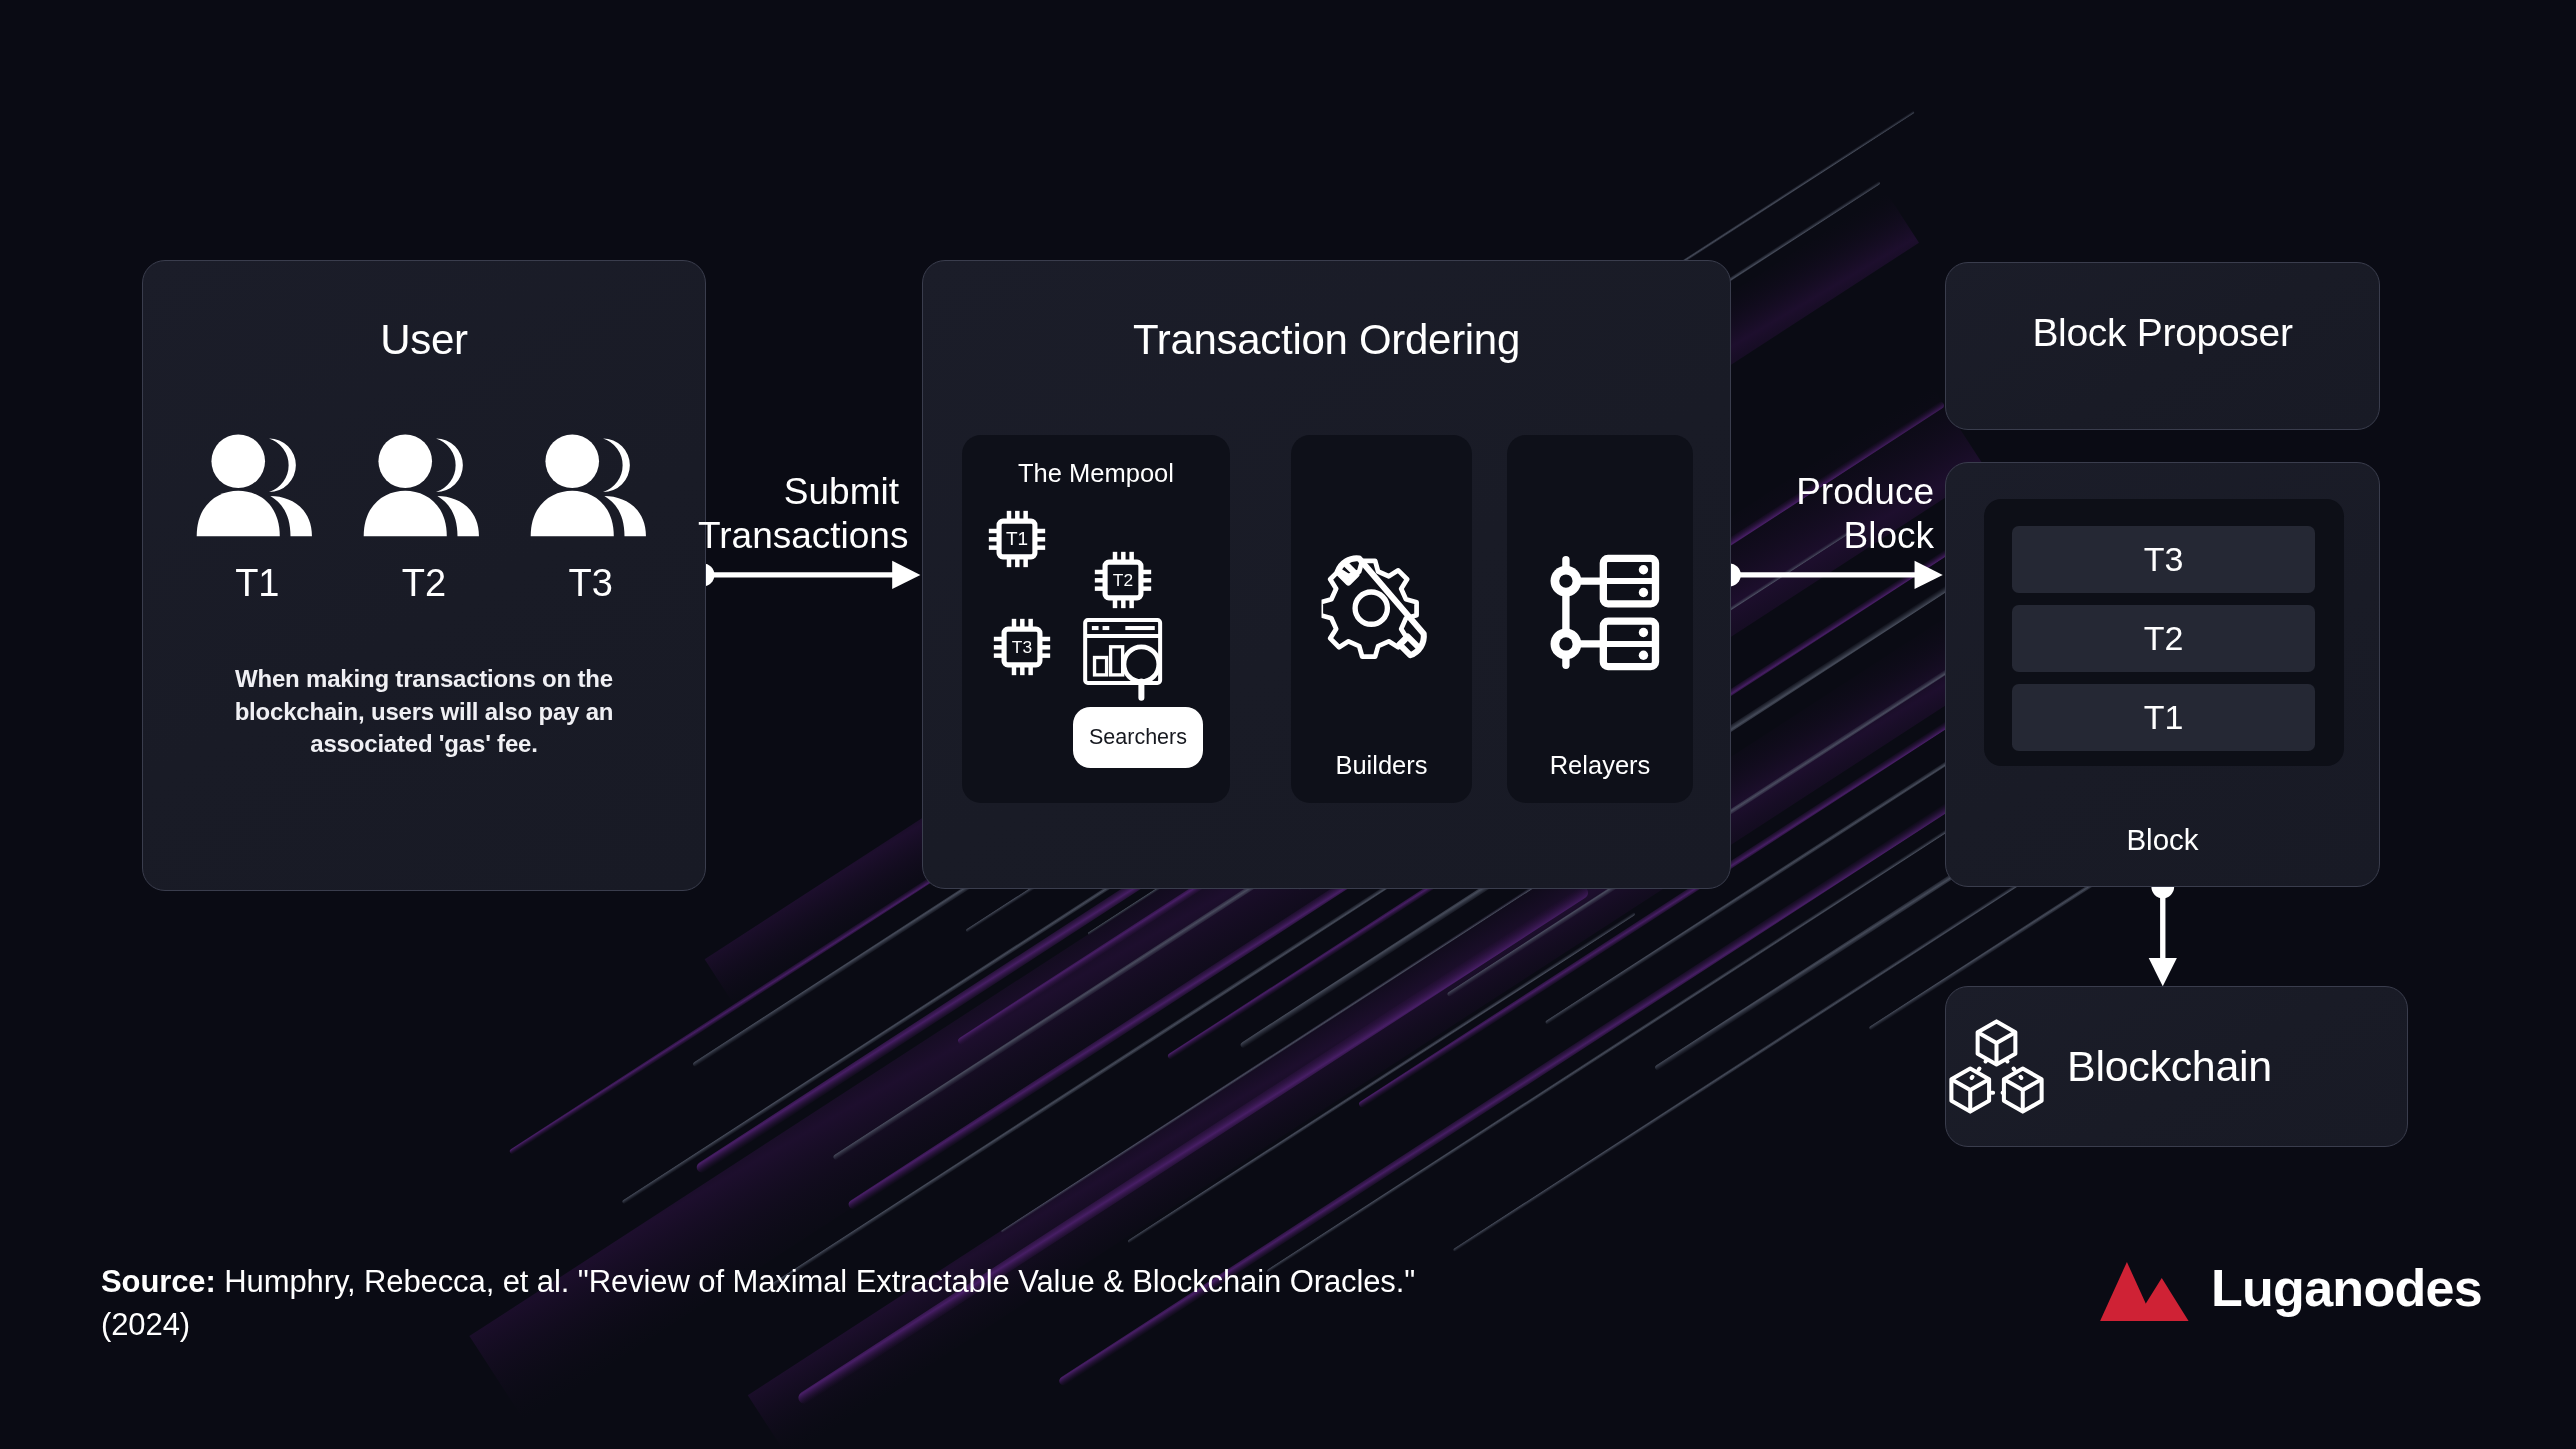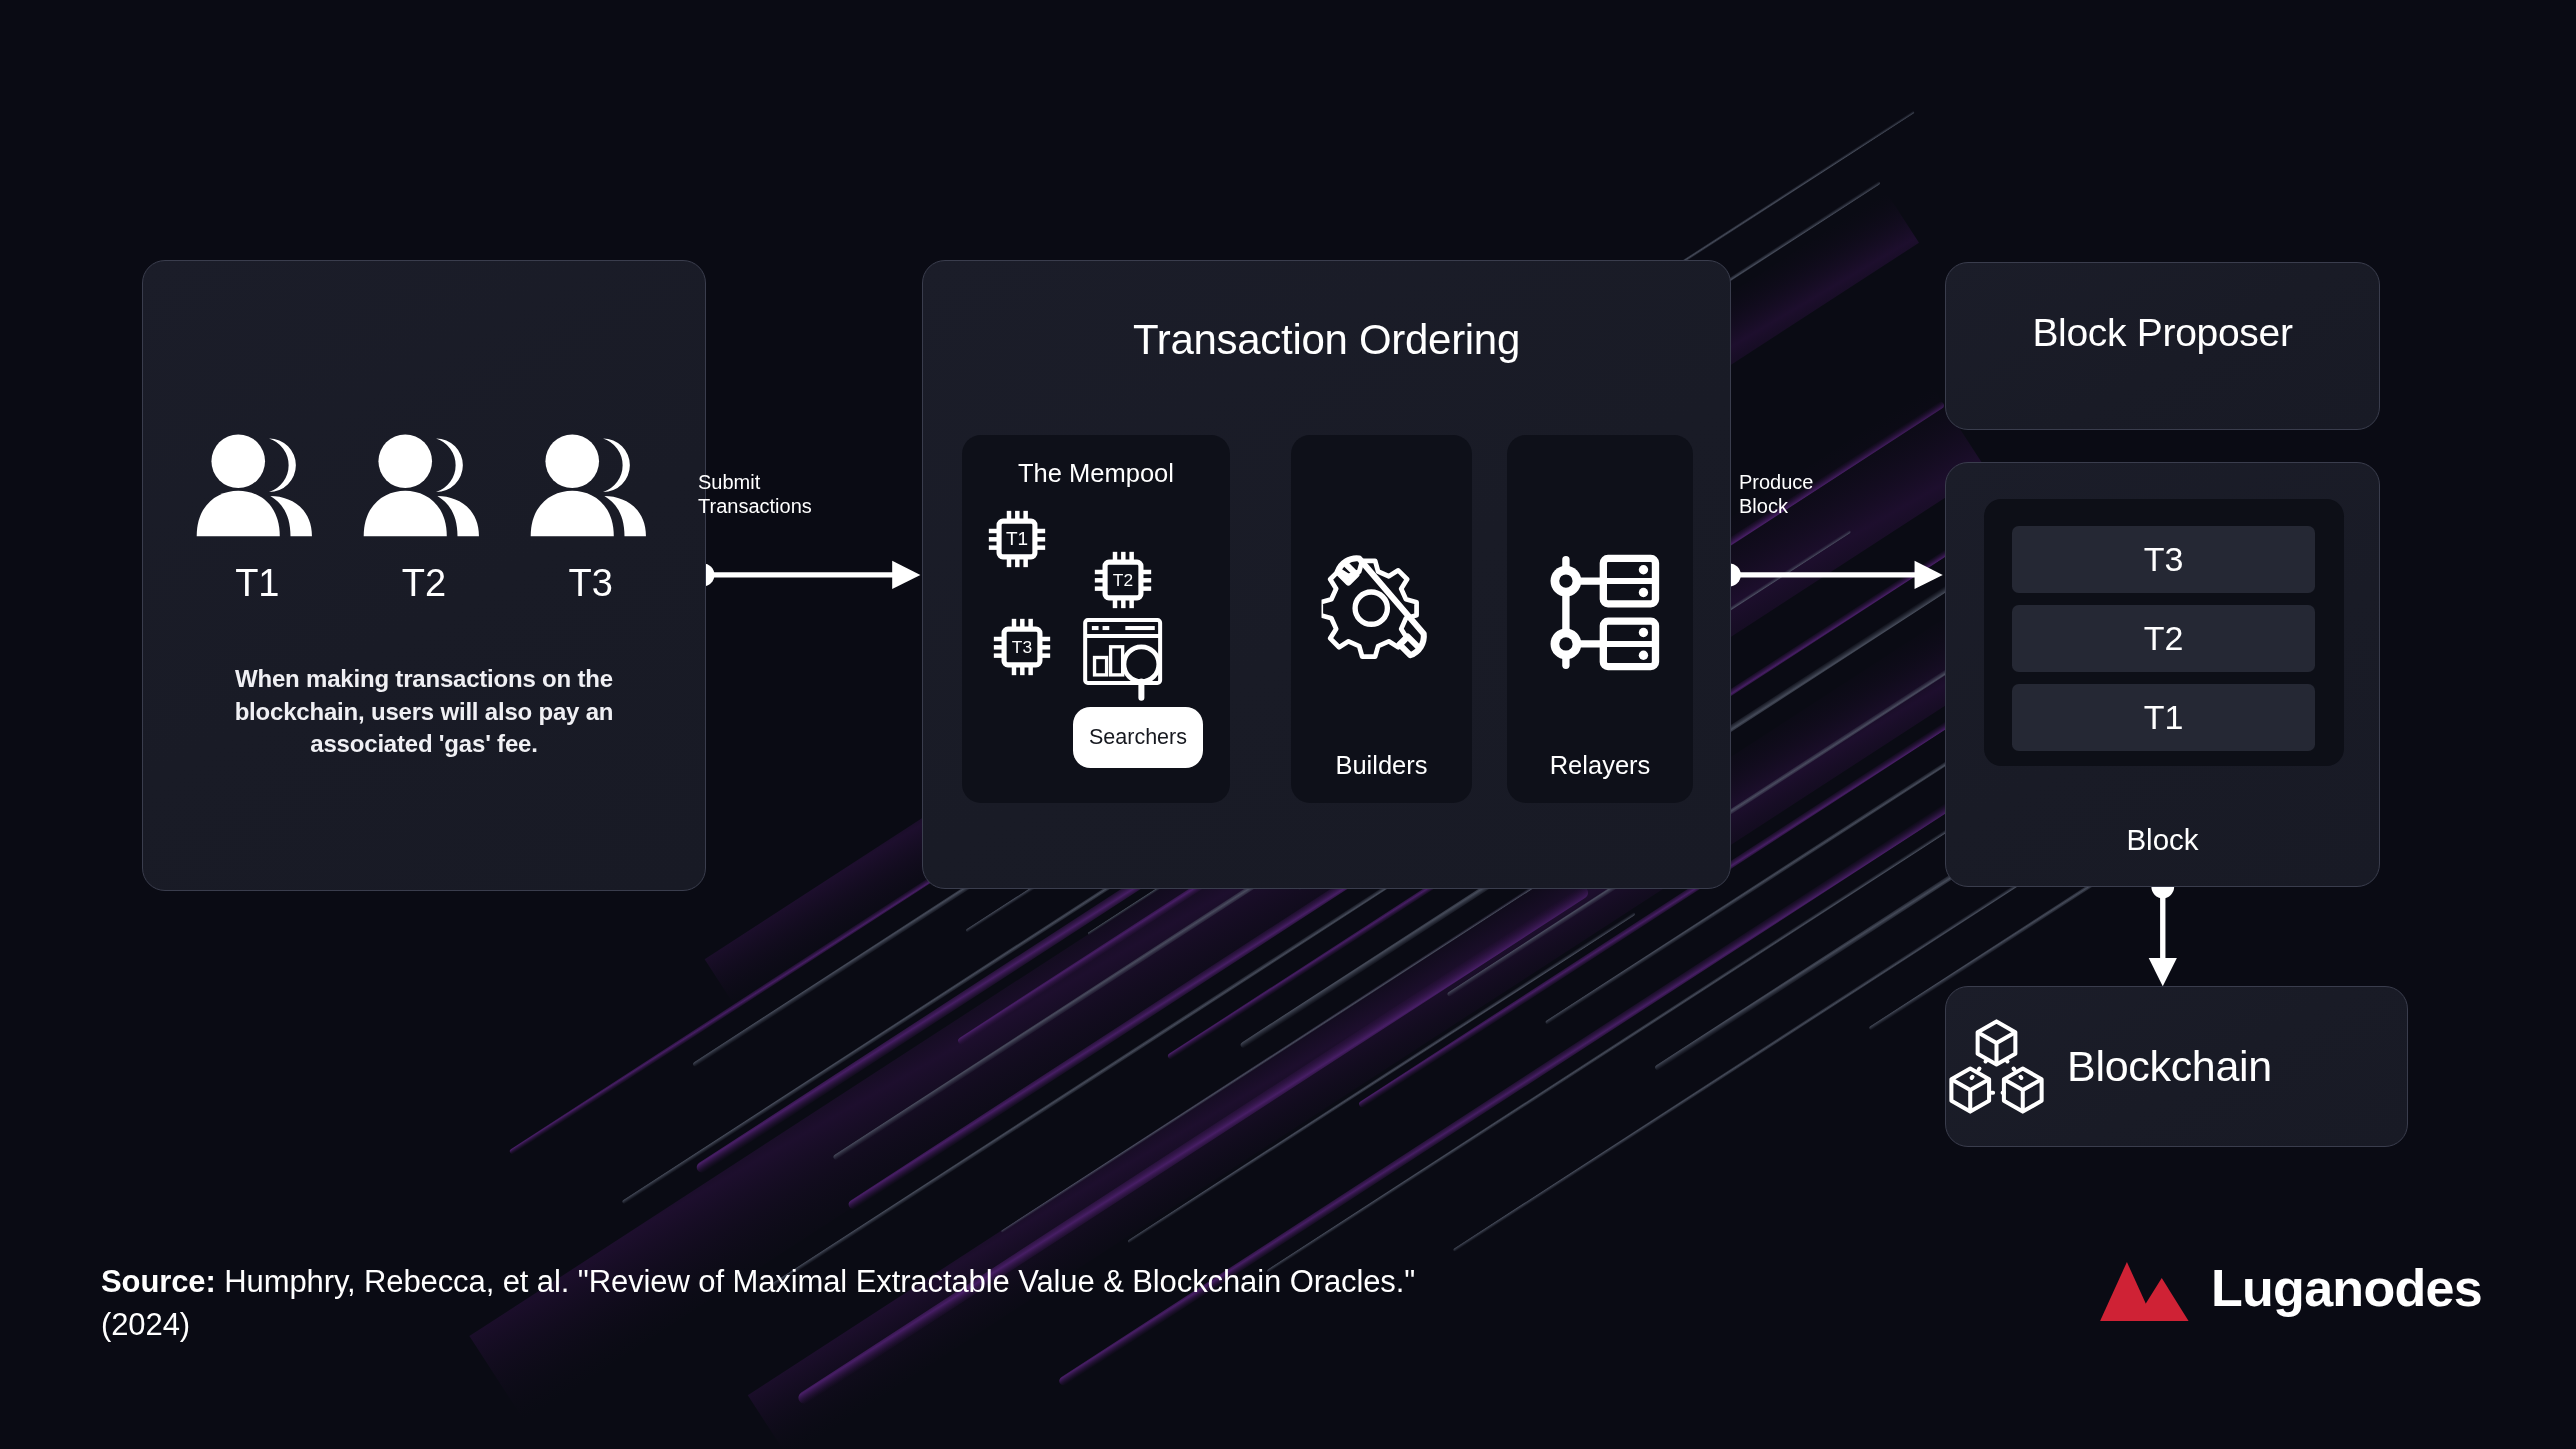--- a/index.html
+++ b/index.html
@@ -117,22 +117,22 @@
 
   
   #blockchain-panel { left:1945px; top:986px; width:463px; height:161px; }
   #blockchain-inner { position:absolute; inset:0; display:flex; align-items:center; gap:20px; }
   #blockchain-icon { width:101px; height:101px; }
   #blockchain-label { font-size:43px; color:#ffffff; letter-spacing:-0.3px; }
 
   
   .conn-label {
     position:absolute;
-    text-align:left;
-    font-size:20px;
+    text-align:right;
+    font-size:37px;
     line-height:1.2;
     color:#ffffff;
     white-space:nowrap;
   }
   #label-submit { left:698px; top:470px; width:201px; }
   #label-produce { left:1739px; top:470px; width:195px; }
 
   #connectors { position:absolute; inset:0; width:2576px; height:1449px; pointer-events:none; }
 
   
@@ -235,20 +235,21 @@
   <g>
     <circle cx="3224" cy="1322" r="17" fill="#ffffff"></circle>
     <line x1="3224" y1="1322" x2="3224" y2="1438" stroke="#ffffff" stroke-width="8"></line>
     <polygon points="3224,1470 3203,1428 3245,1428" fill="#ffffff"></polygon>
   </g>
 </svg>
 
 <div id="stage">
 
   <div class="panel" id="user-panel">
+    <div class="panel-title" id="user-title">User</div>
 
     <div class="user-row">
 
       <div class="user-col">
         <svg class="user-glyph" viewBox="0 0 200 170">
           <circle cx="72" cy="48" r="40" fill="#ffffff"></circle>
           <path d="M10 160 C10 112 42 92 72 92 C102 92 134 112 134 160 Z" fill="#ffffff"></path>
           <path d="M118 14 A40 40 0 0 1 118 94 A42 42 0 0 0 118 14 Z" fill="#ffffff"></path>
           <path d="M120 100 C150 100 182 118 182 160 L150 160 C150 126 136 110 120 100 Z" fill="#ffffff"></path>
         </svg>

